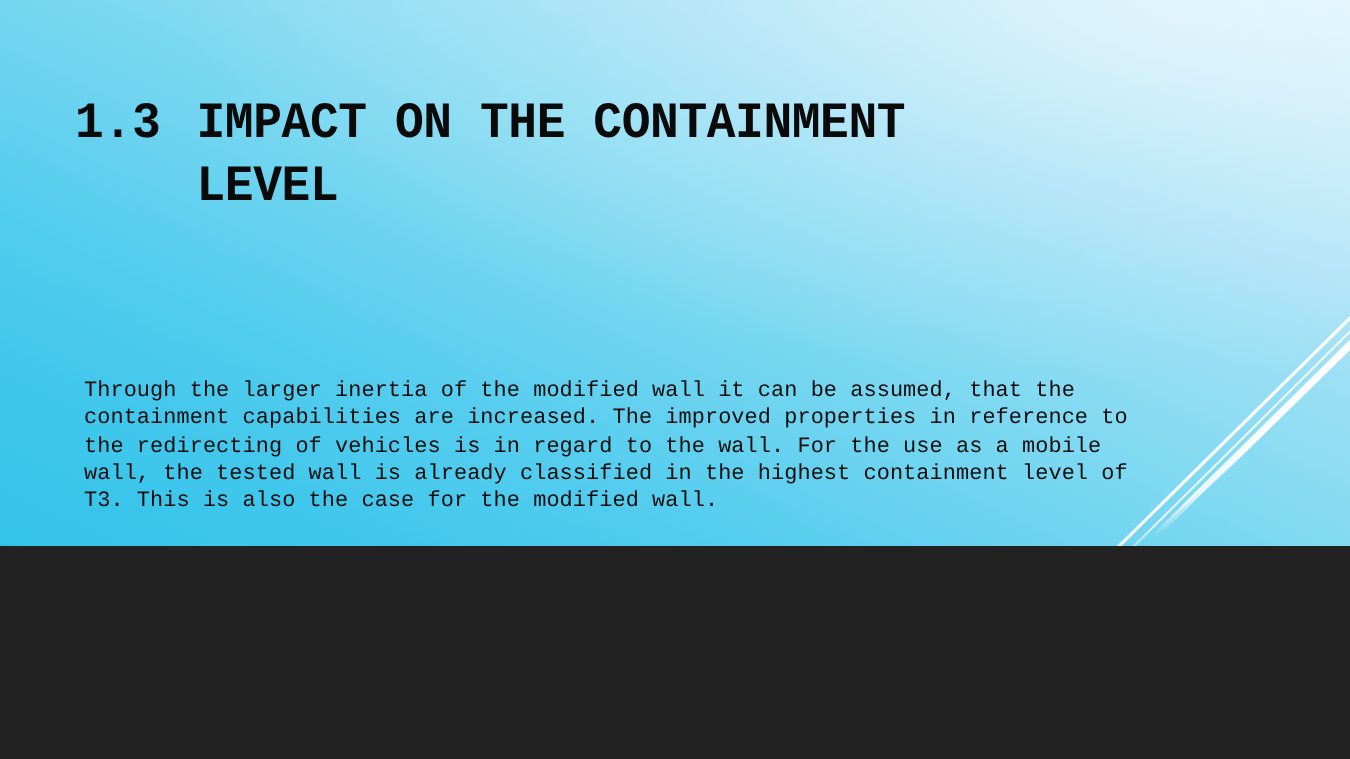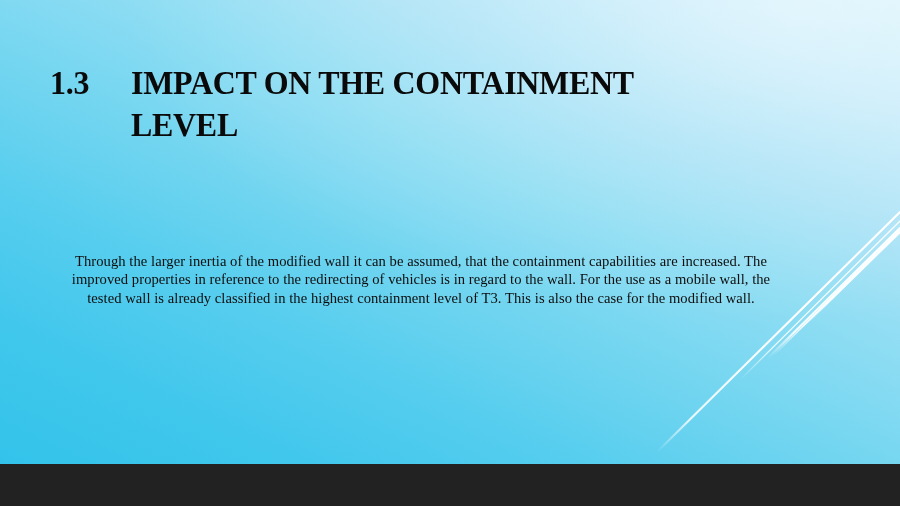--- a/index.html
+++ b/index.html
@@ -5,23 +5,23 @@
 <style>
   html, body {
     margin: 0;
     padding: 0;
     background: #222;
   }
 
   .slide {
     position: relative;
     width: 900px;
-    height: 464px;
+    height: 364px;
     overflow: hidden;
-    font-family: Liberation Serif, serif;
+    font-family: Liberation Mono, monospace;
     
     background:
       linear-gradient(205deg,
         #d2f1fb 0%,
         #c2eafa 12%,
         #a9e2f6 26%,
         #8eddf3 40%,
         #72d5f0 55%,
         #55cdee 70%,
         #41c7ec 84%,
@@ -88,21 +88,21 @@
     position: absolute;
     left: 56px;
     top: 252px;
     width: 730px;
   }
   .body-text {
     color: #0d0d0d;
     font-size: 14.6px;
     line-height: 18.3px;
     letter-spacing: 0.05px;
-    text-align: center;
+    text-align: left;
     margin: 0;
   }
 </style>
 </head>
 <body>
 
 <div class="slide">
 
   <div class="bg-sheen"></div>
 

